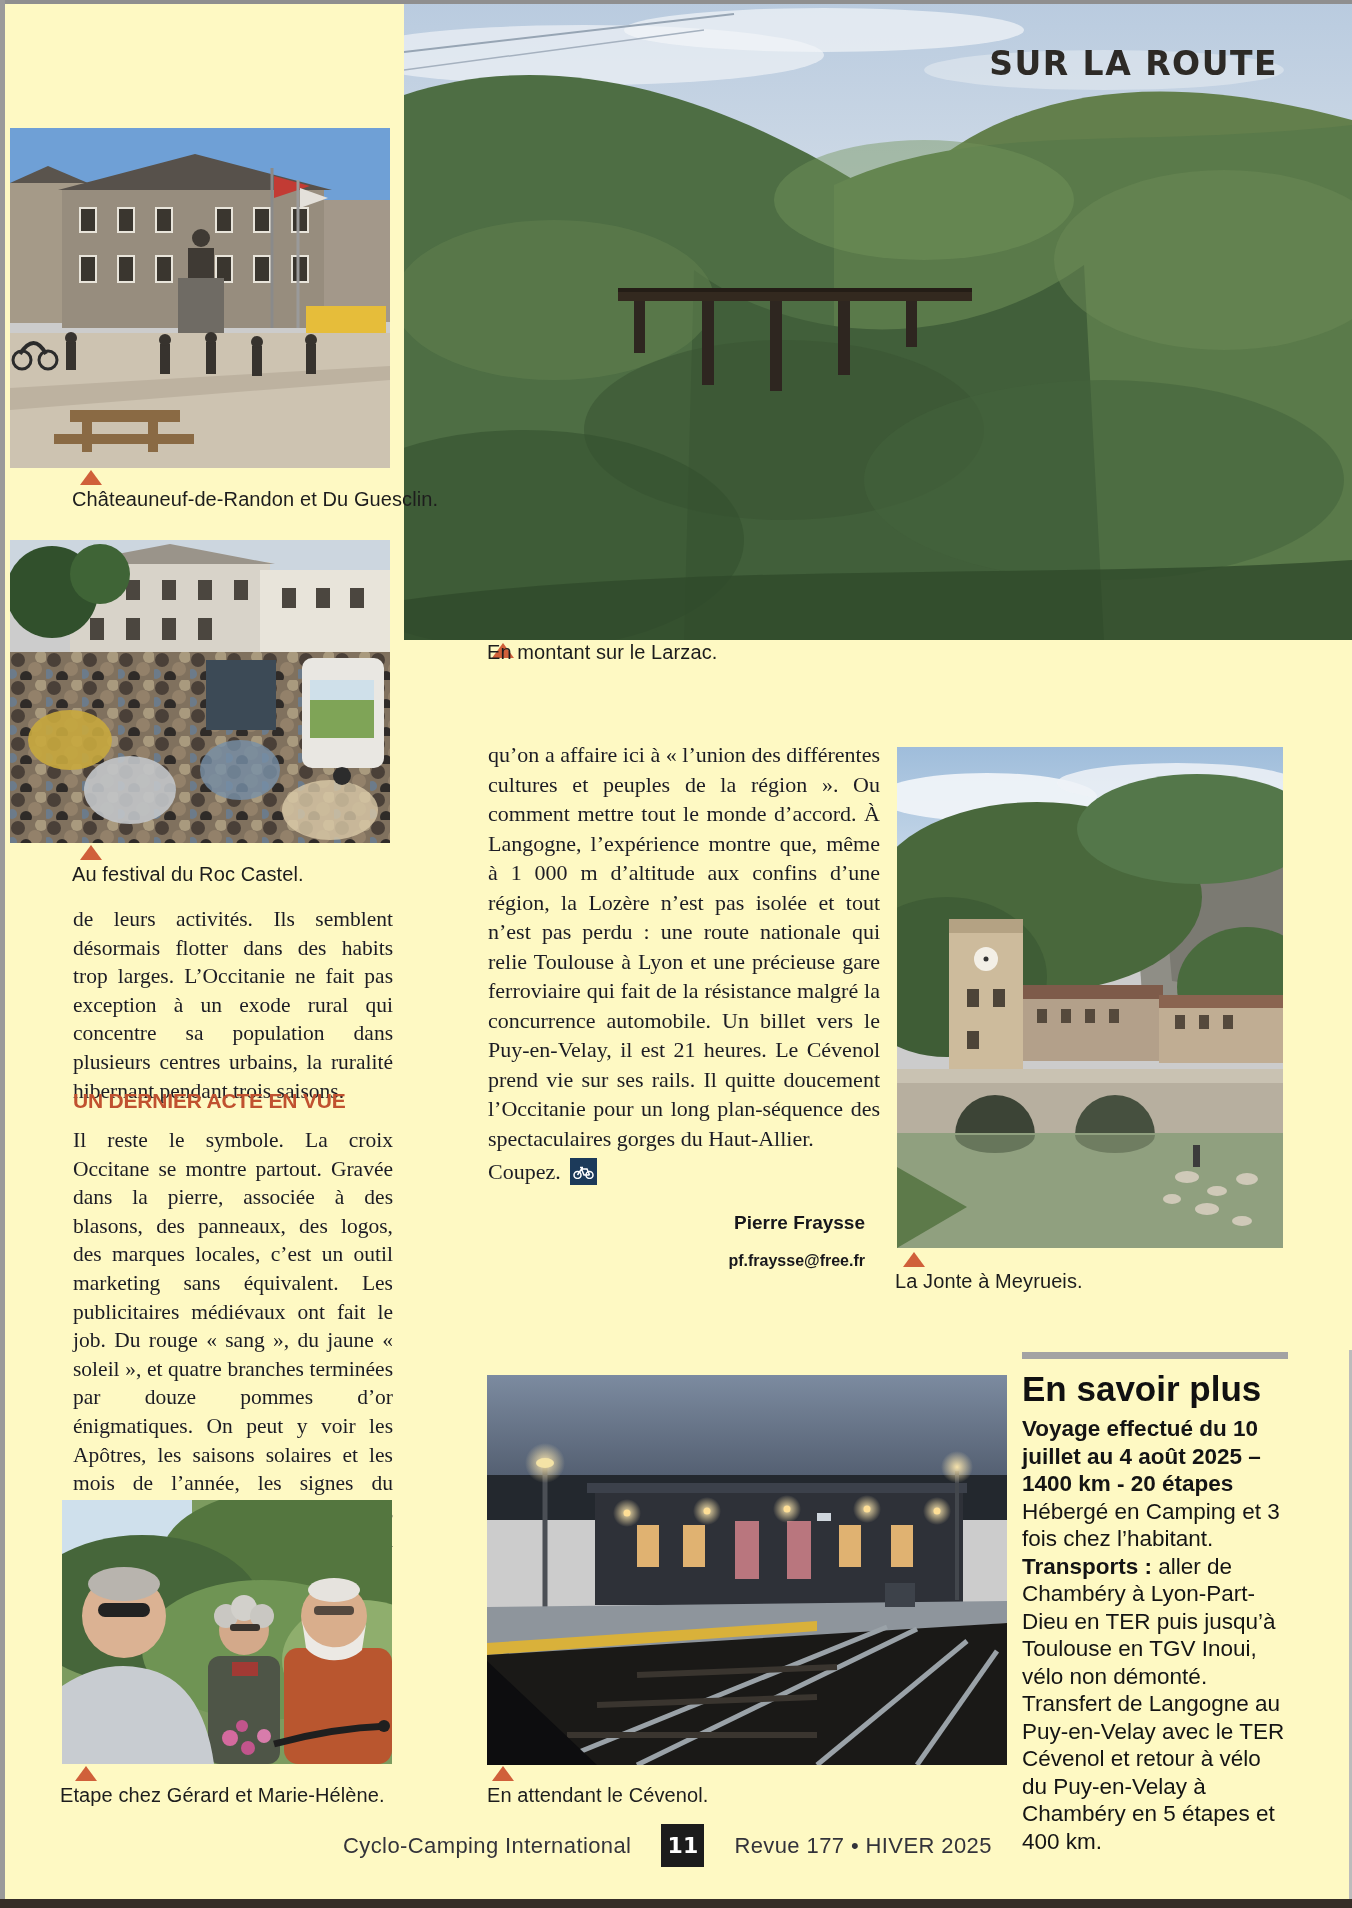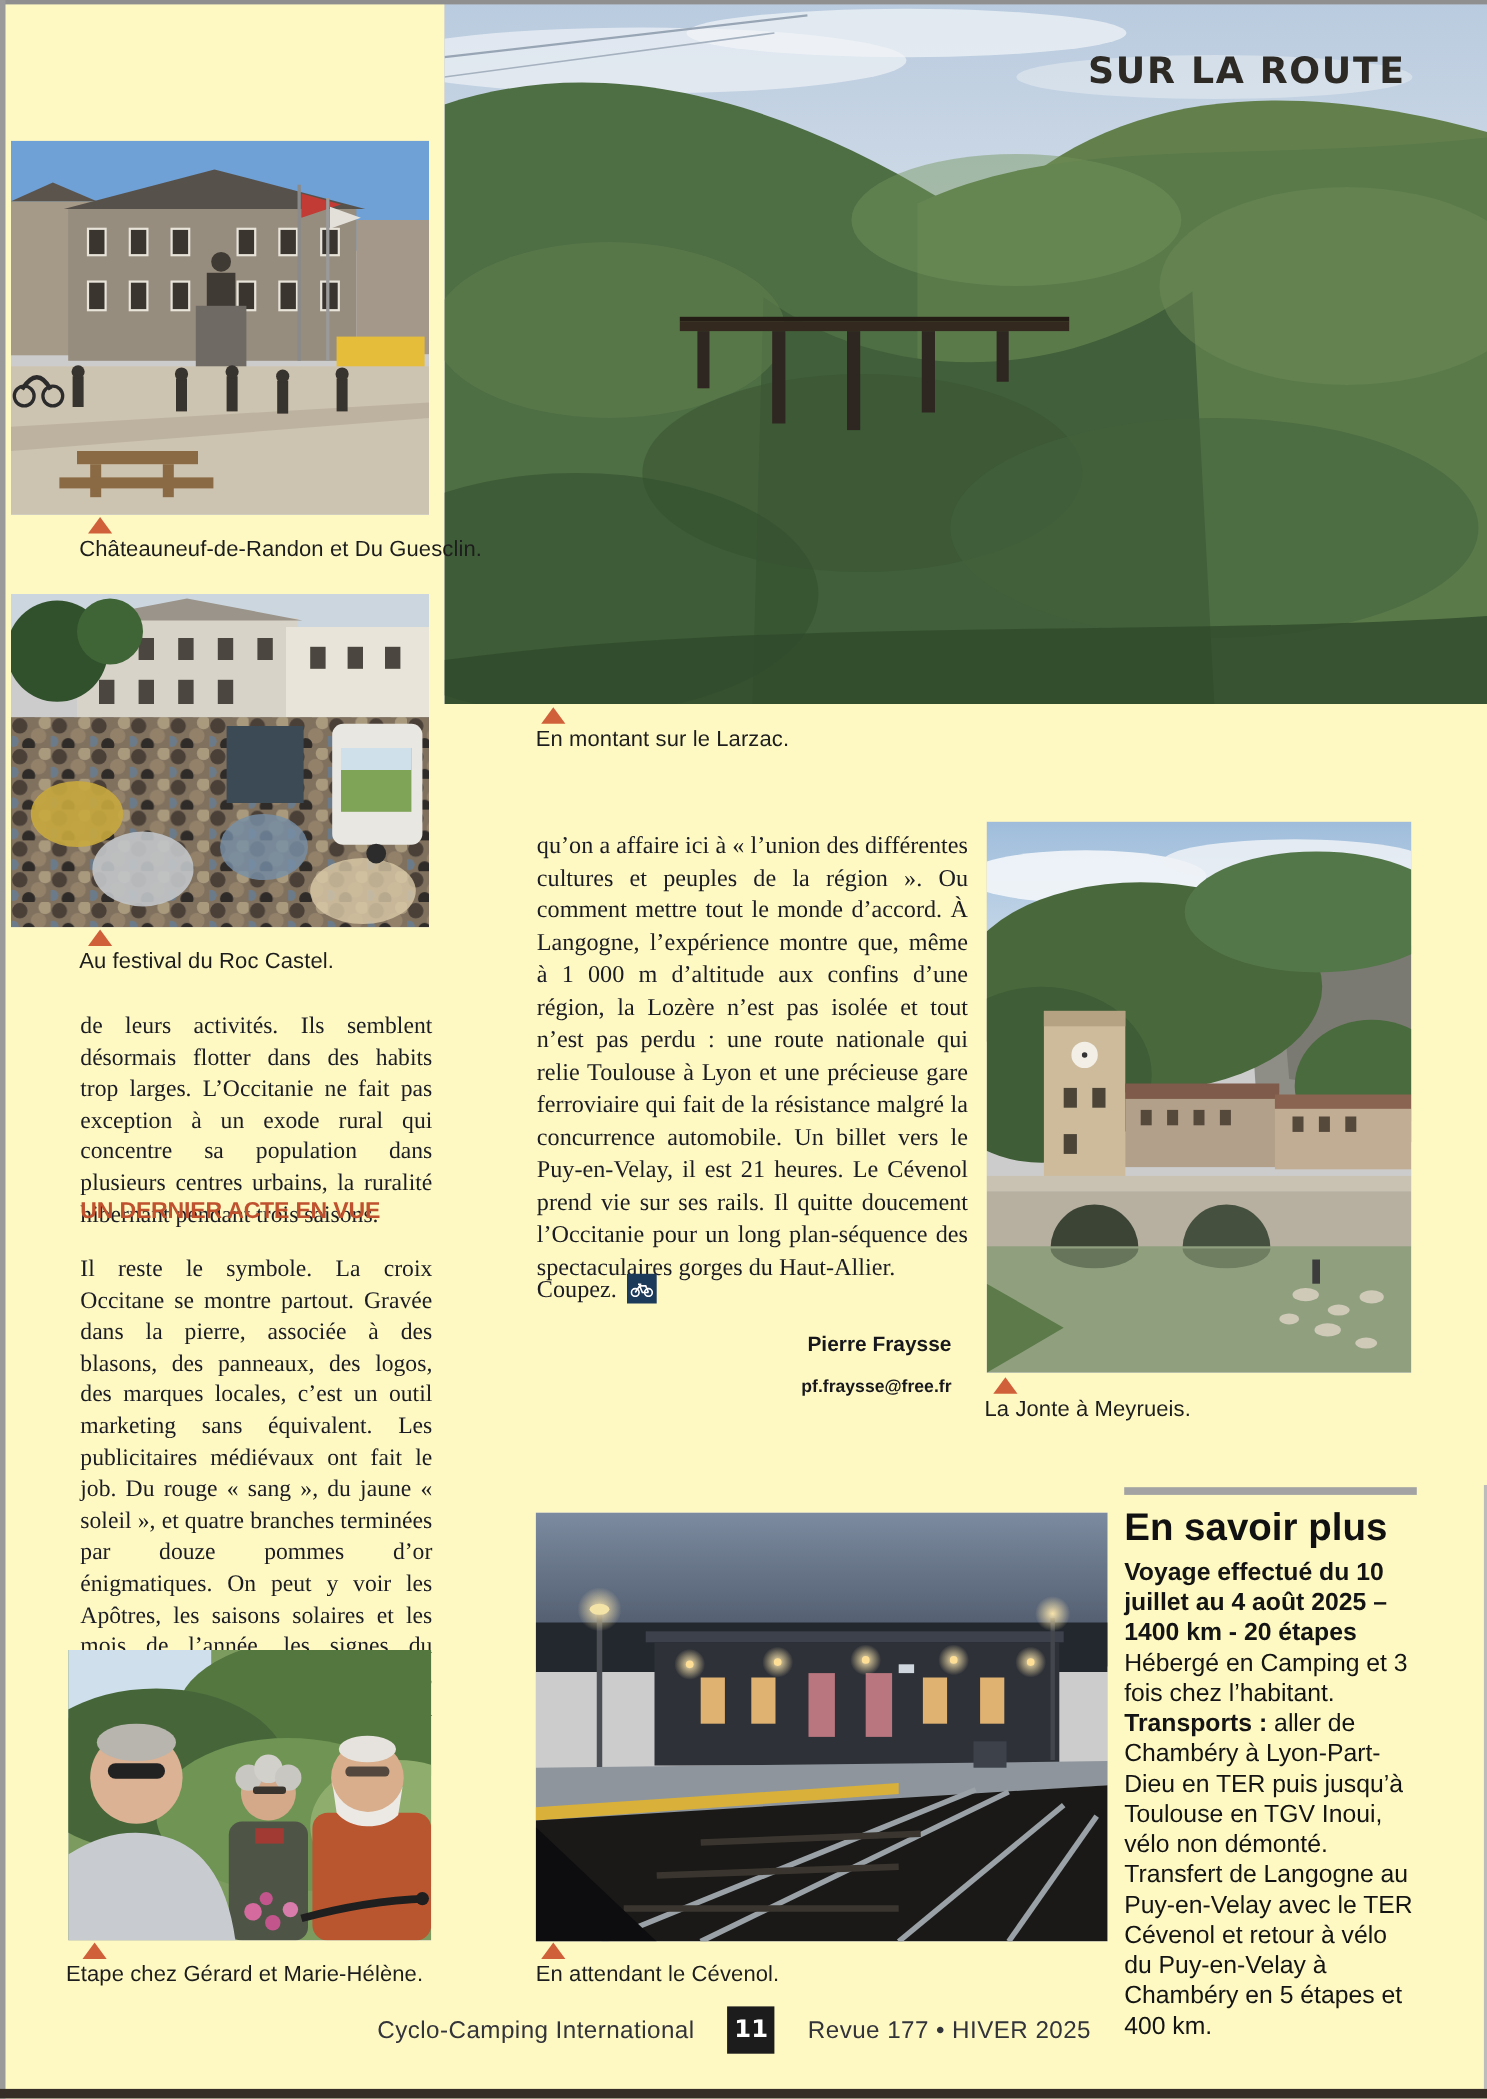--- a/index.html
+++ b/index.html
@@ -4,21 +4,21 @@
 <style>
   html,body{margin:0;padding:0;background:#e8e8e8;}
   .page{position:relative;width:1352px;height:1908px;background:#fef9c3;overflow:hidden;
         font-family:"Liberation Sans",sans-serif;}
   .photo{position:absolute;overflow:hidden;background:#ccc;}
   .photo svg{display:block;width:100%;height:100%;}
   .caption{position:absolute;font-size:20px;color:#1d1d1d;letter-spacing:0.1px;}
   .tri{position:absolute;width:0;height:0;border-left:11px solid transparent;
        border-right:11px solid transparent;border-bottom:15px solid #d0603a;}
   .serif{position:absolute;font-family:"Liberation Serif","DejaVu Serif",serif;
-         font-size:21.5px;line-height:28.6px;color:#1c1c24;text-align:justify;margin-top:13px;}
+         font-size:21.5px;line-height:28.6px;color:#1c1c24;text-align:justify;}
   .midserif{font-size:22px;line-height:29.5px;}
   .heading{position:absolute;color:#c0512f;font-weight:bold;font-size:21px;
            font-family:"Liberation Sans",sans-serif;letter-spacing:-0.2px;}
   .route-title{position:absolute;top:44px;right:74px;font-family:"DejaVu Sans",sans-serif;
            font-weight:800;font-size:33px;letter-spacing:1.5px;color:#2d2a26;white-space:nowrap;}
   .signature{position:absolute;left:487px;width:378px;text-align:right;color:#17171c;}
   .signature .author{font-weight:bold;font-size:19px;}
   .signature .email{font-weight:bold;font-size:16px;margin-top:18px;}
   .coupez-row{position:absolute;display:flex;align-items:center;gap:9px;
            font-family:"Liberation Serif","DejaVu Serif",serif;font-size:22px;color:#1c1c24;}
@@ -73,21 +73,21 @@
       <rect x="230" y="301" width="11" height="52" fill="#2e2620"></rect>
       <rect x="298" y="301" width="12" height="84" fill="#2e2620"></rect>
       <rect x="366" y="301" width="12" height="90" fill="#2e2620"></rect>
       <rect x="434" y="301" width="12" height="74" fill="#2e2620"></rect>
       <rect x="502" y="301" width="11" height="46" fill="#2e2620"></rect>
       <path d="M0,600 C300,560 650,580 948,560 L948,640 L0,640 Z" fill="#2f4a2b" opacity="0.8"></path>
     </svg>
   </div>
   <div class="route-title">SUR LA ROUTE</div>
   <div class="tri" style="left:492px;top:643px;"></div>
-  <div class="caption" style="left:487px;top:661px;">En montant sur le Larzac.</div>
+  <div class="caption" style="left:487px;top:641px;">En montant sur le Larzac.</div>
 
   <div class="photo" style="left:10px;top:128px;width:380px;height:340px;">
     <svg viewBox="0 0 380 340" preserveAspectRatio="none">
       <rect x="0" y="0" width="380" height="100" fill="#6fa0d6"></rect>
       <rect x="0" y="55" width="75" height="140" fill="#a59a88"></rect>
       <polygon points="0,55 38,38 78,55" fill="#5a544d"></polygon>
       <polygon points="48,62 185,26 322,62" fill="#57514b"></polygon>
       <rect x="52" y="62" width="262" height="138" fill="#978d7e"></rect>
       <rect x="314" y="72" width="66" height="122" fill="#a3988a"></rect>
       <g fill="#3a362f" stroke="#e8e4da" stroke-width="2">

